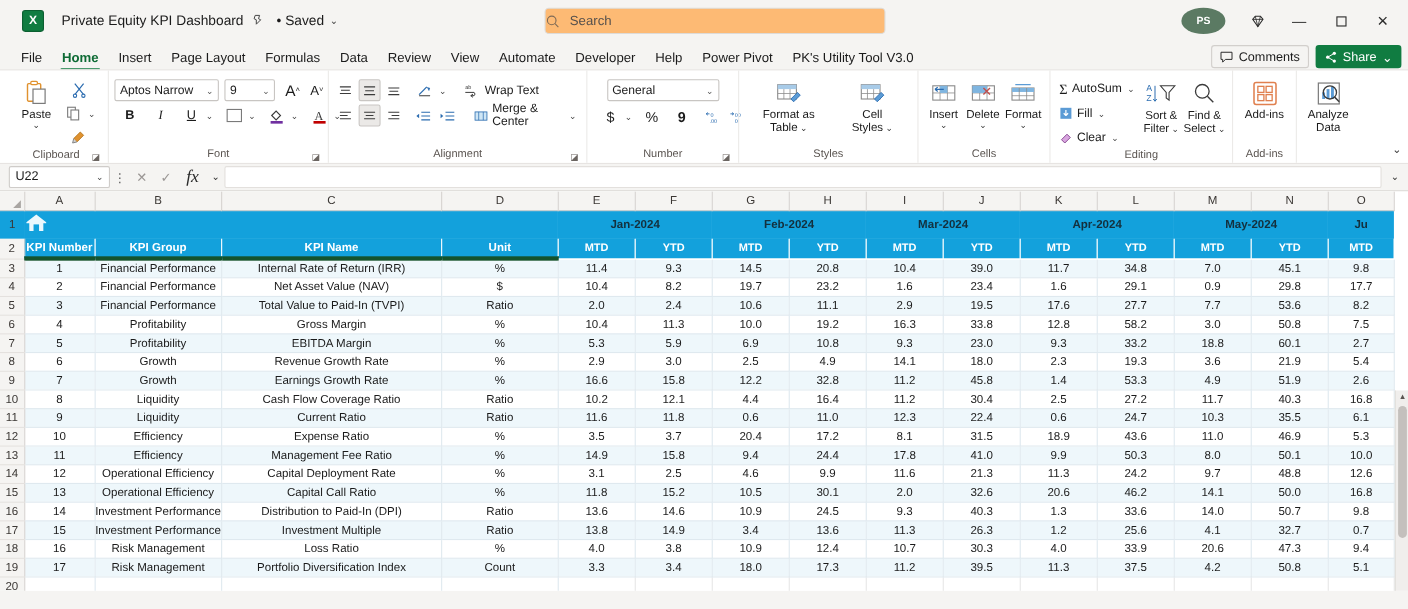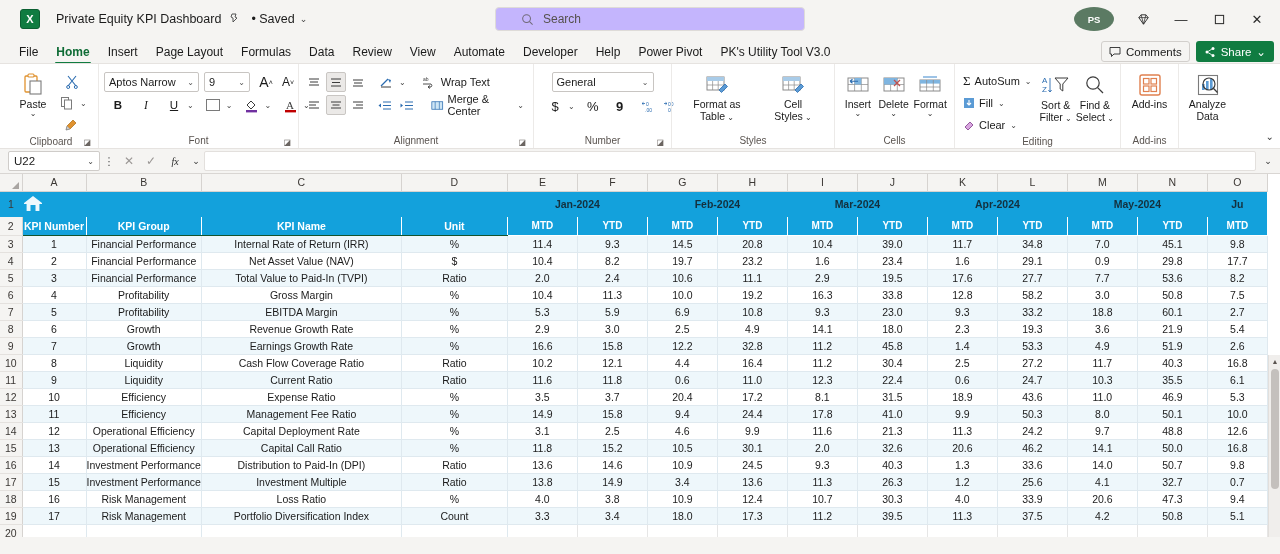--- a/index.html
+++ b/index.html
@@ -24,22 +24,22 @@
     align-items: center; justify-content: center; margin-left: 14px; margin-right: 16px;
     border: 1px solid #0b5f31;
   }
   .doc-title { font-size: 12.5px; color: #1b1b1b; }
   .title-icon { font-size: 11px; color: #444; margin-left: 8px; }
   .saved { font-size: 12.5px; color: #1b1b1b; margin-left: 10px; }
   .chev { font-size: 9px; color: #444; margin-left: 5px; }
 
   .searchbox {
     position: absolute; left: 495px; top: 7px; width: 310px; height: 24px;
-    background: #c4b5fd; border: 1px solid #dedbd8; border-radius: 4px;
-    display: flex; align-items: center; padding: 0 25px;
+    background: #fdba74; border: 1px solid #dedbd8; border-radius: 4px;
+    display: flex; align-items: center; padding: 0 0;
   }
   .searchbox .mag { width: 13px; height: 13px; margin-right: 9px; opacity: .75; }
   .searchbox .ph { font-size: 12px; color: #55504c; }
 
   .tb-right { position: absolute; right: 4px; top: 0; height: 38px; display: flex; align-items: center; }
   .avatar {
     width: 40px; height: 24px; border-radius: 50%; background: #5b7a63; color: #fff;
     font-size: 9.5px; display: flex; align-items: center; justify-content: center;
     margin: 0 10px; font-weight: 600;
   }
@@ -121,21 +121,21 @@
     height: 26px; background: #f5f4f2; display: flex; align-items: center;
     padding: 0 4px; border-top: 1px solid #e6e3e0; border-bottom: 1px solid #d9d6d3;
   }
   .namebox {
     width: 92px; height: 20px; background: #fff; border: 1px solid #cfccc9; border-radius: 2px;
     display: flex; align-items: center; justify-content: space-between;
     font-size: 11.5px; color: #1b1b1b; padding: 0 5px; margin-left: 4px;
   }
   .fb-sep { width: 18px; text-align: center; color: #555; font-size: 11px; }
   .fb-ic { width: 22px; text-align: center; font-size: 12px; color: #9b9795; }
-  .fb-fx { width: 26px; text-align: center; font-size: 10px; color: #2b2b2b; font-style: italic; font-family: "Liberation Serif", serif; }
+  .fb-fx { width: 26px; text-align: center; font-size: 16px; color: #2b2b2b; font-style: italic; font-family: "Liberation Serif", serif; }
   .fb-input { flex: 1; height: 20px; background: #fff; border: 1px solid #e3e0dd; border-radius: 2px; margin-right: 4px;
               font-size: 11.5px; color: #1b1b1b; display:flex; align-items:center; padding: 0 5px; }
   .fb-chev { width: 16px; text-align: center; font-size: 9px; color: #333; }
 
   
   .gridwrap { position: relative; height: 363px; overflow: hidden; background: #fff; }
   table.sheet { border-collapse: collapse; table-layout: fixed; }
   table.sheet td, table.sheet th { padding: 0; margin: 0; }
 
   .colhdr {
@@ -162,21 +162,21 @@
 
   .bandA { background: #eef7fb; }
   .bandB { background: #ffffff; }
 
   .titlerow { background: #13a1dc; height: 26px; }
   .titlerow td { border: none; background: #13a1dc; }
   .home-ic { font-size: 15px; color: #d8f1fb; padding-left: 6px; text-align: left; }
 
   .hdr2 {
     background: #13a1dc; color: #ffffff; font-weight: bold; font-size: 10.5px;
-    text-align: center; height: 18px; border-right: 1px solid #ffffff; border-bottom: 1px solid #14532d;
+    text-align: center; height: 18px; border-right: 1px solid #ffffff; border-bottom: 4px solid #14532d;
   }
   .month {
     background: #9fd3ef; color: #14303d; font-weight: bold; font-size: 10.5px;
     text-align: center; height: 26px; border-right: 1px solid #ffffff; border-bottom: 1px solid #ffffff;
   }
   .mtd {
     background: #13a1dc; color: #ffffff; font-weight: bold; font-size: 10px;
     text-align: center; height: 18px; border-right: 1px solid #ffffff; border-bottom: 1px solid #ffffff;
   }
   .num { text-align: center; }

